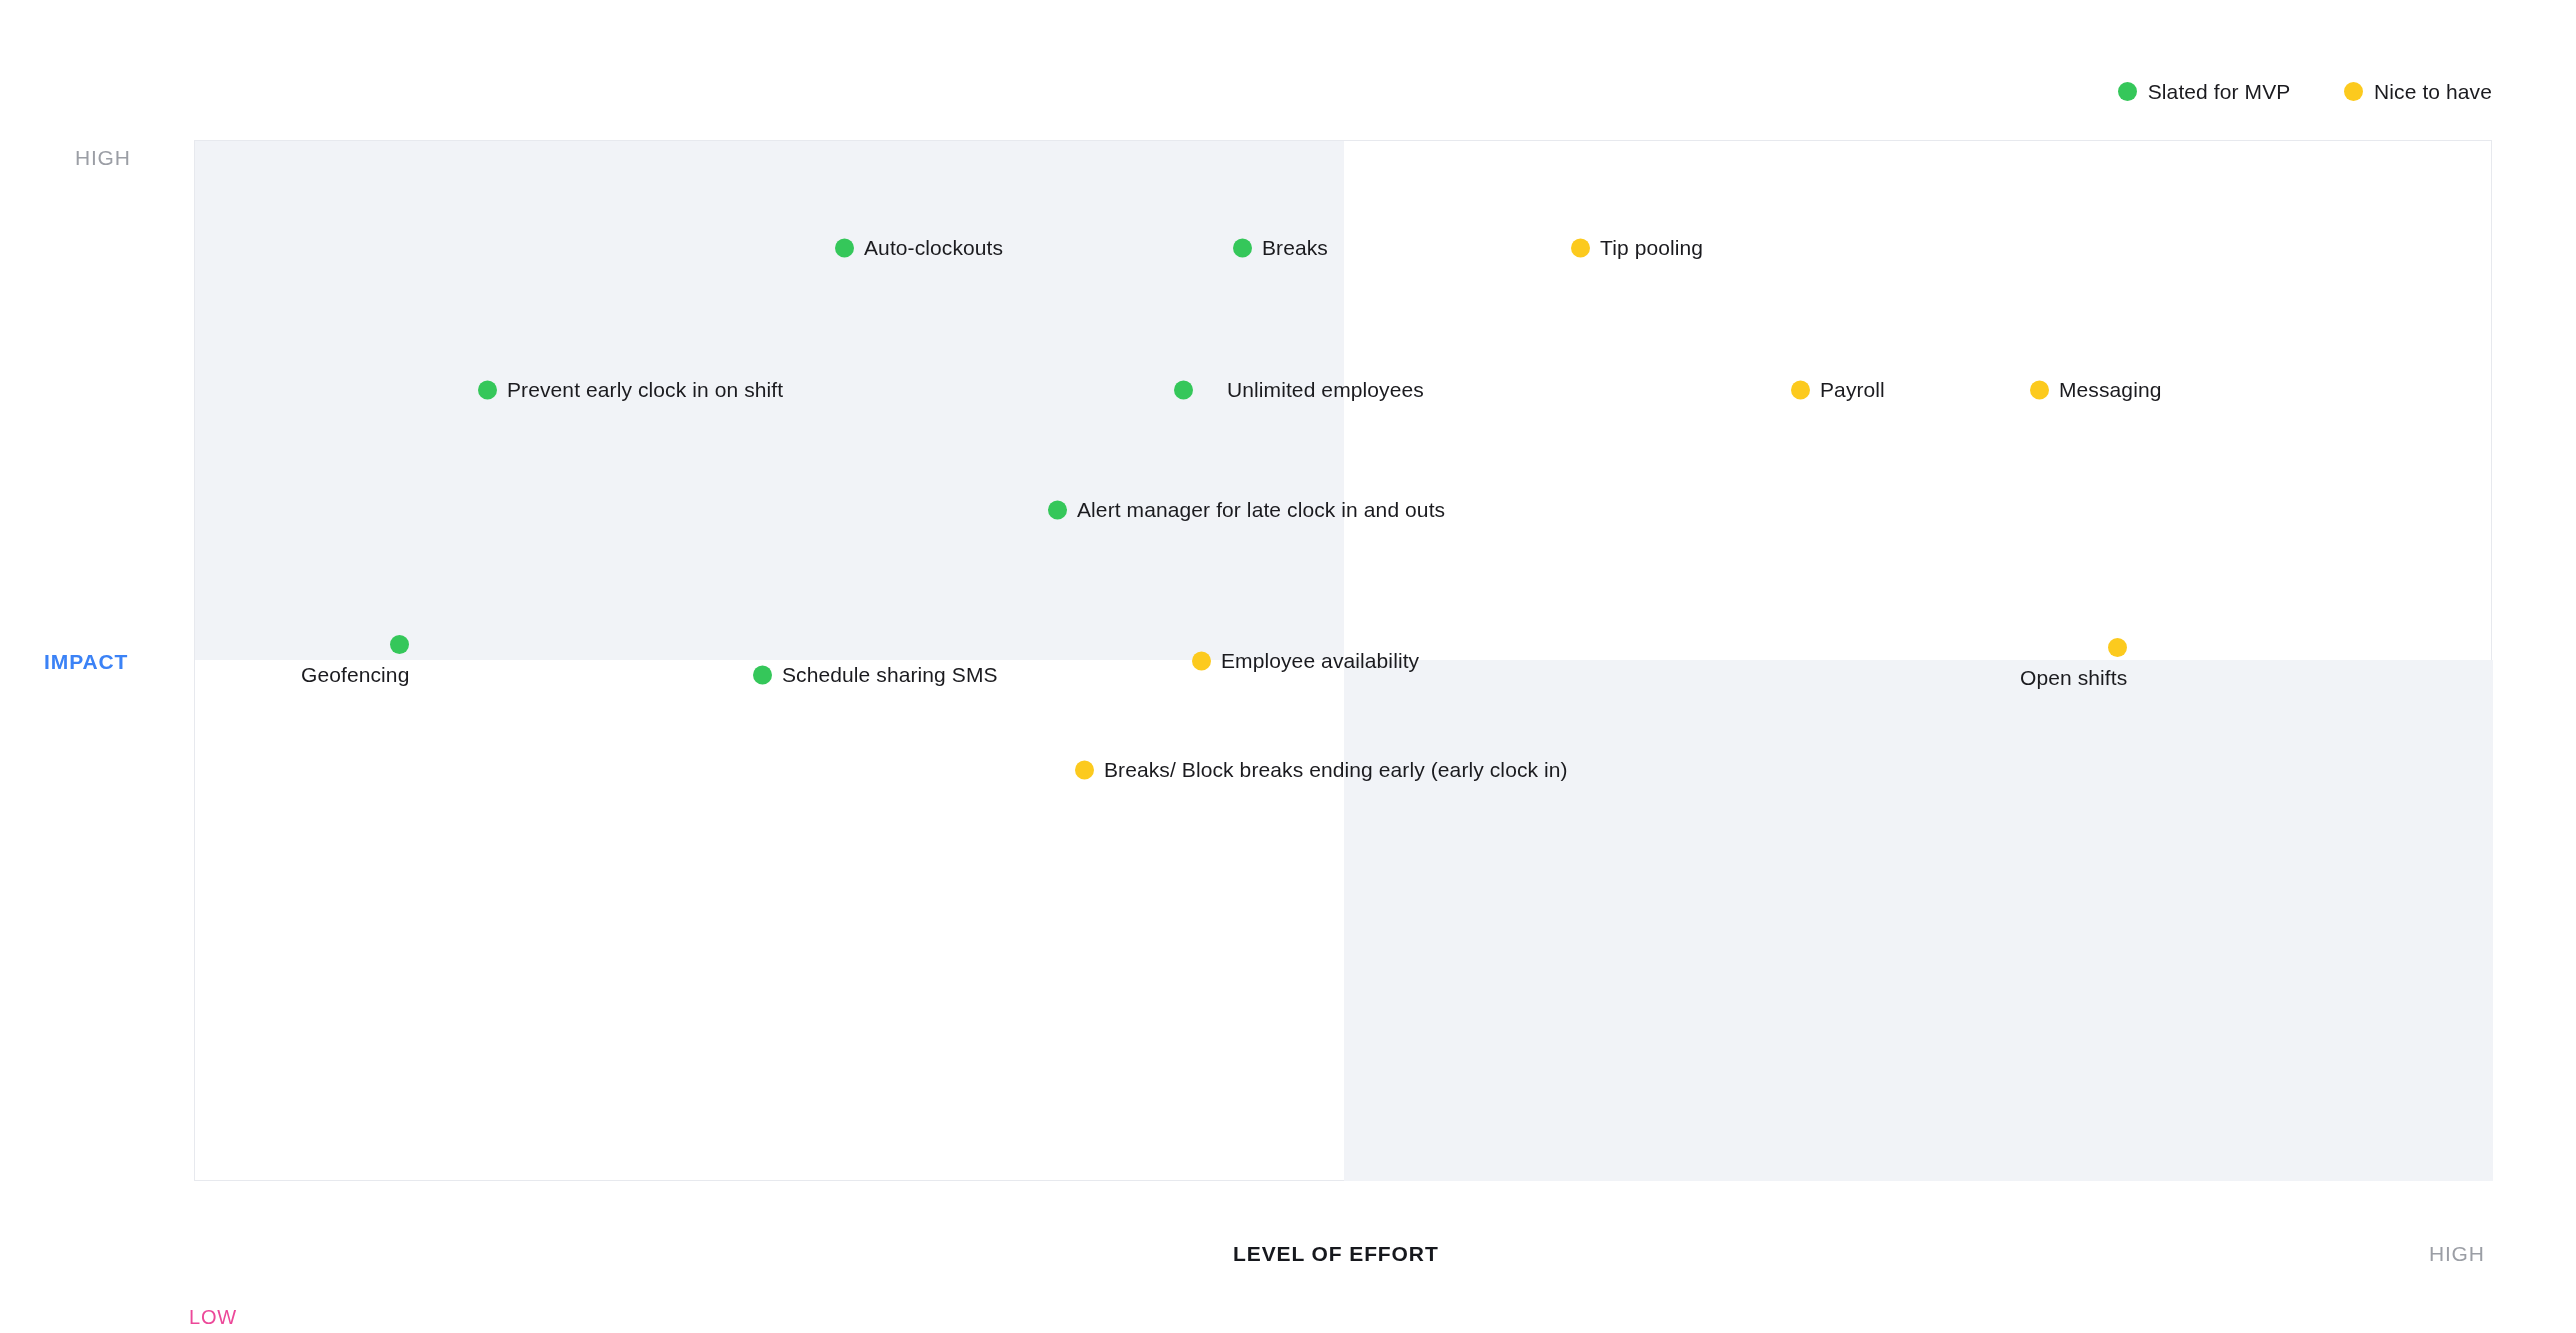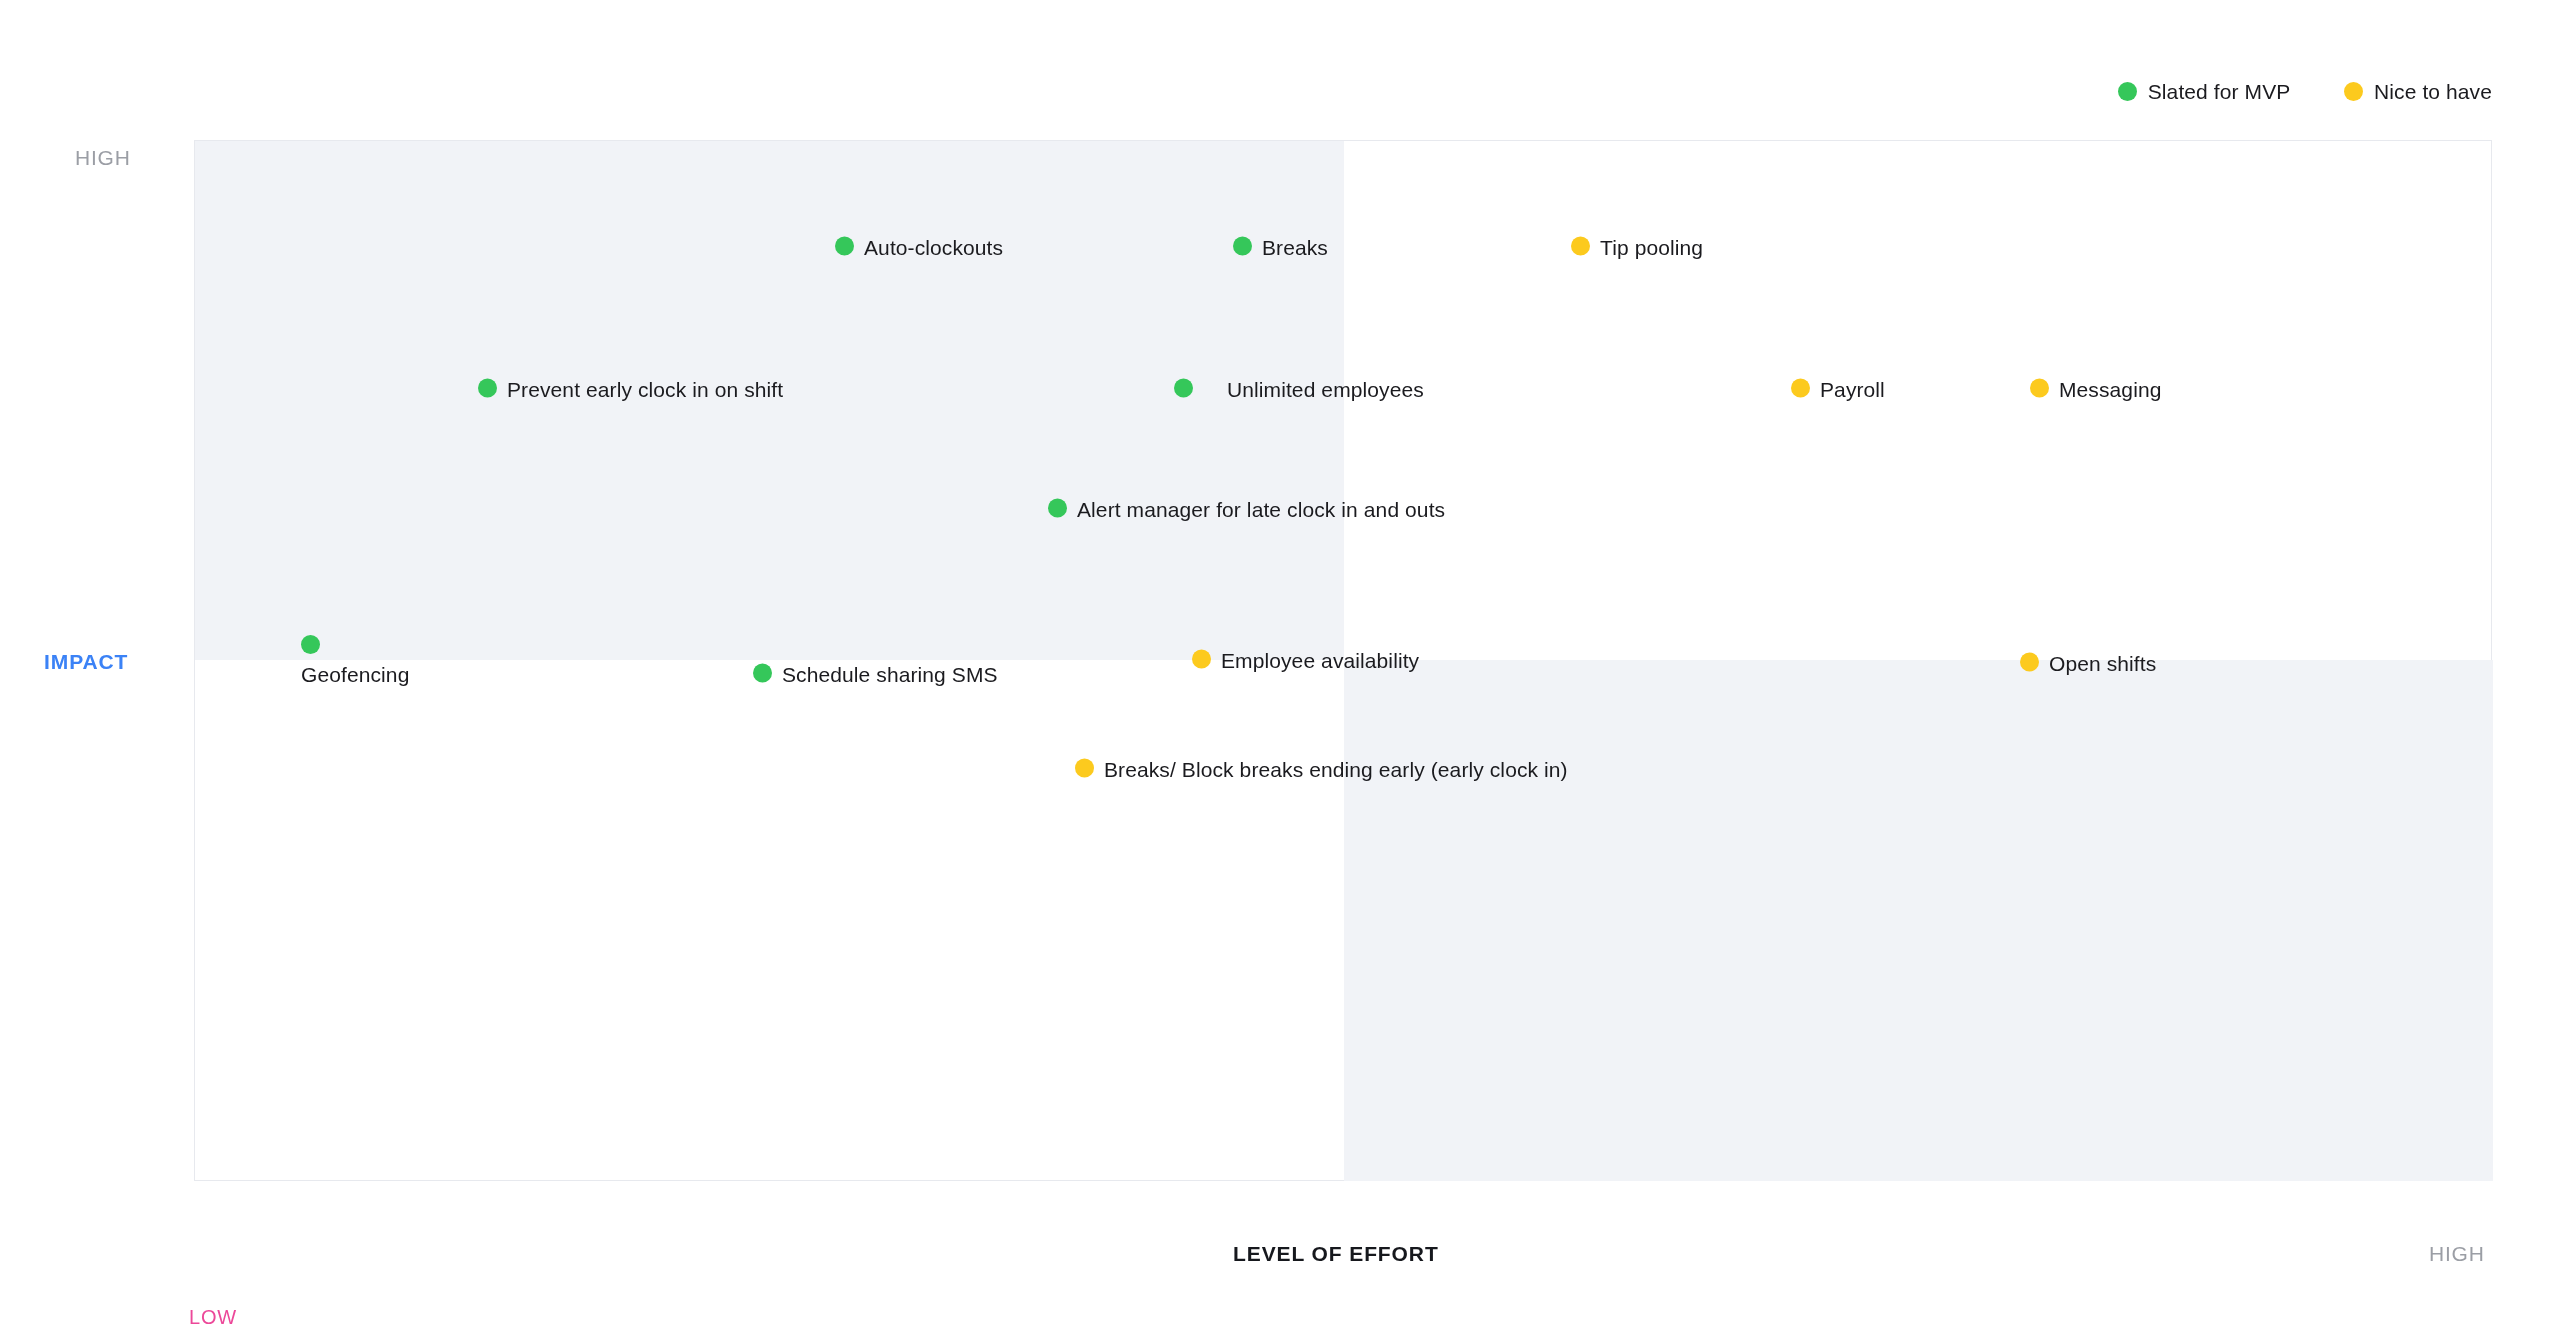--- a/index.html
+++ b/index.html
@@ -109,21 +109,21 @@
     position: absolute;
     background: #f1f3f7;
   }
   #quad-top-left   { left: 0;      top: 0;      width: 1149px; height: 519px; }
   #quad-bottom-right { left: 1149px; top: 519px; width: 1149px; height: 521px; }
 
   
   .point {
     position: absolute;
     display: flex;
-    align-items: flex-start;
+    align-items: flex-end;
     gap: 10px;
     transform: translateY(-50%);
     white-space: nowrap;
   }
   .point-dot {
     width: 19px;
     height: 19px;
     border-radius: 50%;
     flex: 0 0 auto;
   }
@@ -196,21 +196,21 @@
     <span class="point-label">Geofencing</span>
   </div>
 <div class="point" style="left: 753px; top: 662px; margin-top: 12px;">
     <span class="point-dot" style="background: rgb(53, 199, 90);"></span>
     <span class="point-label">Schedule sharing SMS</span>
   </div>
 <div class="point" style="left: 1192px; top: 660px;">
     <span class="point-dot" style="background: rgb(252, 202, 30);"></span>
     <span class="point-label">Employee availability</span>
   </div>
-<div class="point" style="left: 2020px; top: 663px;">
+<div class="point" style="left: 2020px; top: 663px; flex-direction: column;">
     <span class="point-dot" style="background: rgb(252, 202, 30);"></span>
     <span class="point-label">Open shifts</span>
   </div>
 <div class="point" style="left: 1075px; top: 769px;">
     <span class="point-dot" style="background: rgb(252, 202, 30);"></span>
     <span class="point-label">Breaks/ Block breaks ending early (early clock in)</span>
   </div>
 
 
 </body></html>

